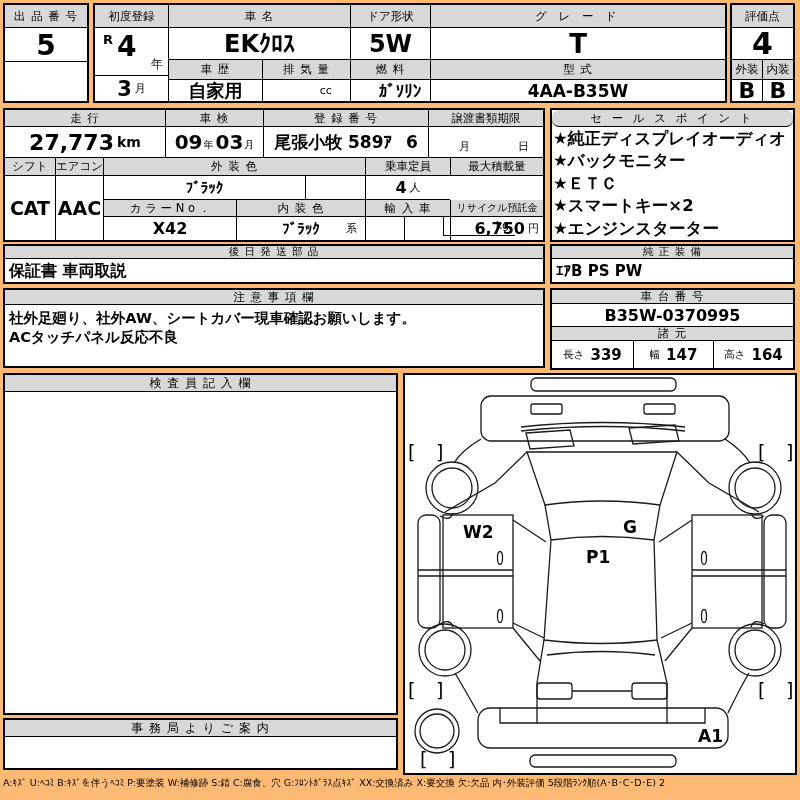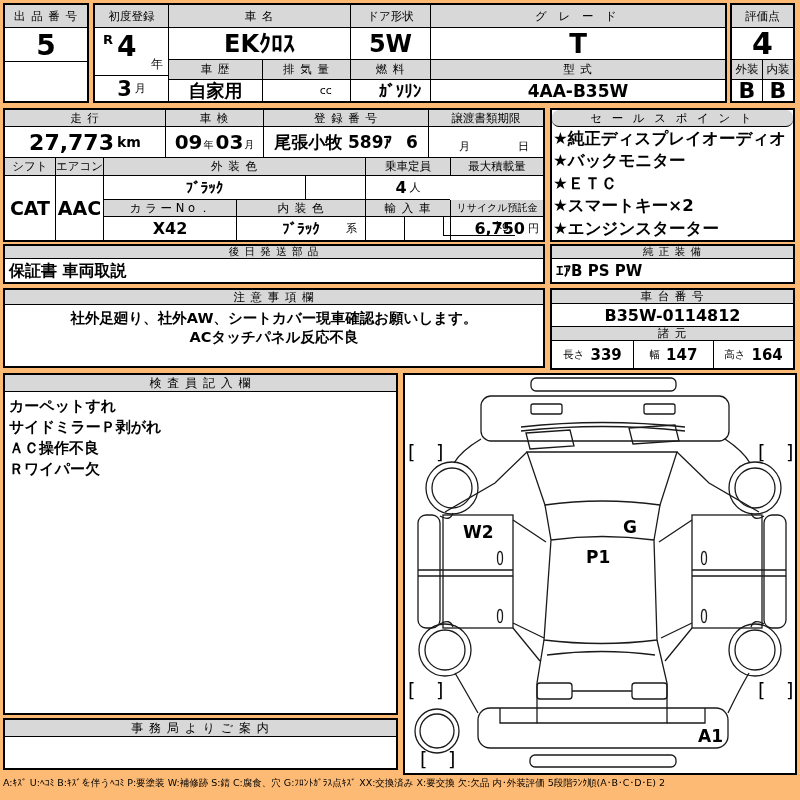--- a/index.html
+++ b/index.html
@@ -14,21 +14,21 @@
   .hdr {
     background:#d8d8d8; border-bottom:1px solid #000;
     display:flex; align-items:center; justify-content:center;
     font-size:11.5px; letter-spacing:1px; white-space:nowrap; overflow:hidden;
   }
   .cell { display:flex; align-items:center; justify-content:center; white-space:nowrap; overflow:hidden; }
   .bl { border-left:1px solid #000; }
   .bb { border-bottom:1px solid #000; }
   .v  { font-weight:bold; }
   .unit { font-size:11px; font-weight:normal; margin-left:3px; }
-  .lines { font-weight:bold; font-size:14.5px; line-height:19px; padding:3px 4px;text-align:center; }
+  .lines { font-weight:bold; font-size:14.5px; line-height:19px; padding:3px 4px; }
   svg text { font-family:"DejaVu Sans","Liberation Sans",sans-serif; }
 </style>
 </head>
 <body>
 
 <div id="sheet">
 
   <div class="box" style="left:3px;top:3px;width:86px;height:100px;">
     <div class="hdr abs" style="left:0;top:0;width:82px;height:23px;">出 品 番 号</div>
     <div class="cell abs bb v" style="left:0;top:24px;width:82px;height:33px;font-size:28px;">5</div>
@@ -166,46 +166,40 @@
   <div class="box" style="left:3px;top:288px;width:542px;height:80px;">
     <div class="hdr abs" style="left:0;top:0;width:538px;height:15px;">注 意 事 項 欄</div>
     <div class="abs lines" style="left:0;top:16px;width:538px;">
       <div>社外足廻り、社外AW、シートカバー現車確認お願いします。</div>
       <div>ACタッチパネル反応不良</div>
     </div>
   </div>
 
   <div class="box" style="left:550px;top:288px;width:245px;height:82px;">
     <div class="hdr abs" style="left:0;top:0;width:241px;height:14px;">車 台 番 号</div>
-    <div class="cell abs bb v" style="left:0;top:14px;width:241px;height:23px;font-size:16px;">B35W-0114812</div>
+    <div class="cell abs bb v" style="left:0;top:14px;width:241px;height:23px;font-size:16px;">B35W-0370995</div>
     <div class="hdr abs" style="left:0;top:37px;width:241px;height:14px;">諸 元</div>
     <div class="abs" style="left:0;top:51px;width:241px;height:27px;display:flex;">
       <div class="cell" style="width:81px;gap:6px;">
         <span style="font-size:10.5px;">長さ</span>
         <span class="v" style="font-size:15px;">339</span>
       </div>
       <div class="cell bl" style="width:80px;gap:6px;">
         <span style="font-size:10.5px;">幅</span>
         <span class="v" style="font-size:15px;">147</span>
       </div>
       <div class="cell bl" style="width:80px;gap:6px;">
         <span style="font-size:10.5px;">高さ</span>
         <span class="v" style="font-size:15px;">164</span>
       </div>
     </div>
   </div>
 
   <div class="box" style="left:3px;top:373px;width:395px;height:342px;">
     <div class="hdr abs" style="left:0;top:0;width:391px;height:17px;font-size:12px;">検 査 員 記 入 欄</div>
-    <div class="abs" style="left:4px;top:21px;width:383px;font-weight:bold;font-size:15px;line-height:21px;">
-      <div>カーペットすれ</div>
-      <div>サイドミラーＰ剥がれ</div>
-      <div>ＡＣ操作不良</div>
-      <div>Ｒワイパー欠</div>
-    </div>
   </div>
 
   <div class="box" style="left:3px;top:718px;width:395px;height:52px;">
     <div class="hdr abs" style="left:0;top:0;width:391px;height:17px;font-size:12px;">事 務 局 よ り ご 案 内</div>
     <div class="abs" style="left:0;top:17px;width:391px;height:31px;"></div>
   </div>
 
   <div class="box" style="left:403px;top:373px;width:394px;height:402px;">
     <svg width="390" height="398" viewBox="0 0 390 398">
       <g fill="none" stroke="#1a1a1a" stroke-width="1.3">

